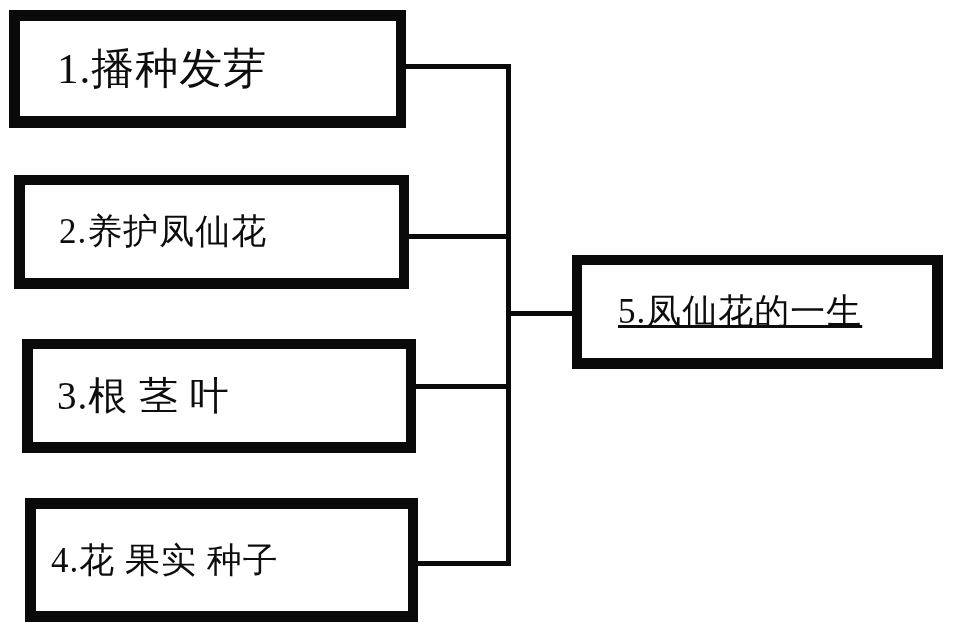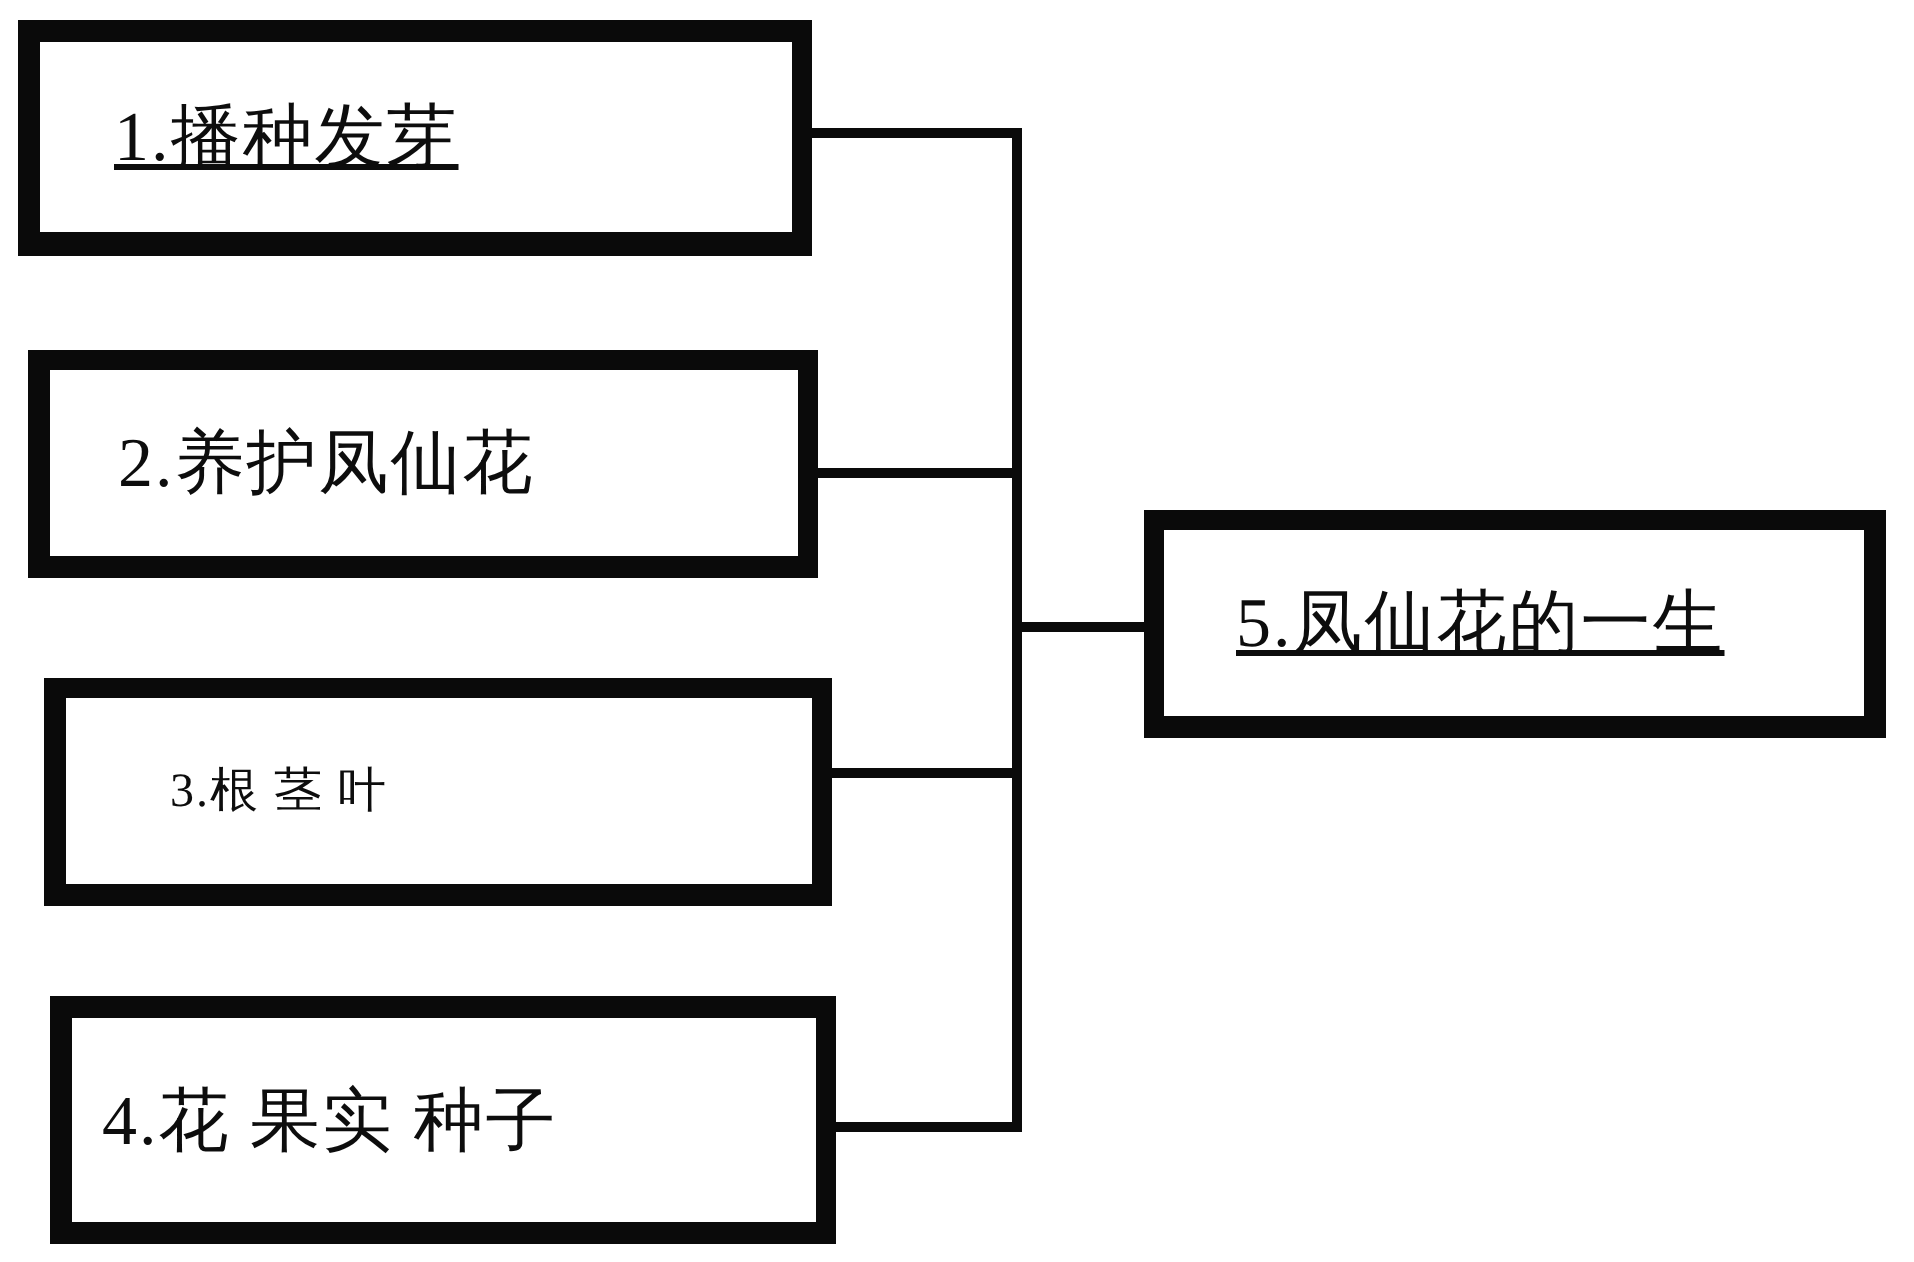--- a/index.html
+++ b/index.html
@@ -34,33 +34,33 @@
     color: #0d0d0d;
     font-family: "Liberation Serif", "DejaVu Serif", serif;
     line-height: 1.0;
   }
 
   
   #node-1 {
     left: 9px;  top: 10px;  width: 397px;  height: 118px;
     border-width: 11px 10px 12px 11px;
   }
-  #node-1 .node-label { font-size: 35px; padding-left: 37px; letter-spacing: 1px; text-decoration: underline; }
+  #node-1 .node-label { font-size: 43px; padding-left: 37px; letter-spacing: 1px; }
 
   #node-2 {
     left: 14px; top: 175px; width: 395px; height: 114px;
     border-width: 10px 10px 11px 11px;
   }
   #node-2 .node-label { font-size: 35px; padding-left: 34px; letter-spacing: 1px; }
 
   #node-3 {
     left: 22px; top: 339px; width: 394px; height: 114px;
     border-width: 10px 10px 11px 11px;
   }
-  #node-3 .node-label { font-size: 24px; padding-left: 52px; letter-spacing: 1px; }
+  #node-3 .node-label { font-size: 39px; padding-left: 24px; letter-spacing: 1px; }
 
   #node-4 {
     left: 25px; top: 498px; width: 393px; height: 124px;
     border-width: 11px 10px 11px 11px;
   }
   #node-4 .node-label { font-size: 35px; padding-left: 15px; letter-spacing: 1px; }
 
   
   #node-5 {
     left: 572px; top: 255px; width: 371px; height: 114px;

